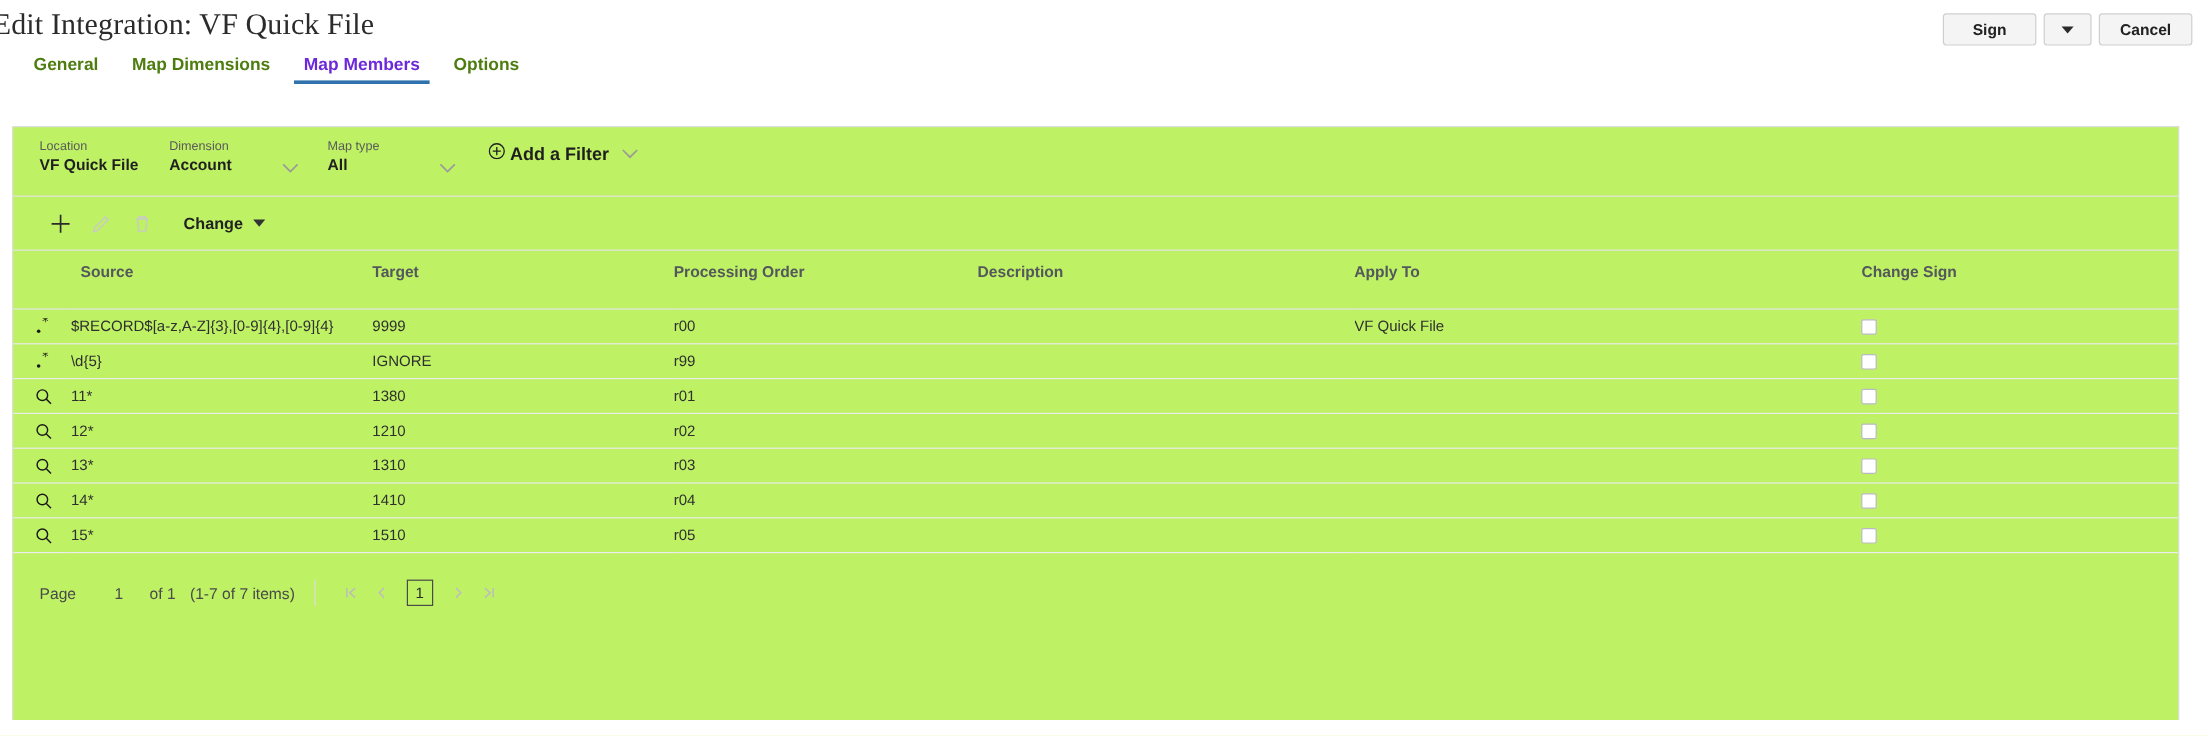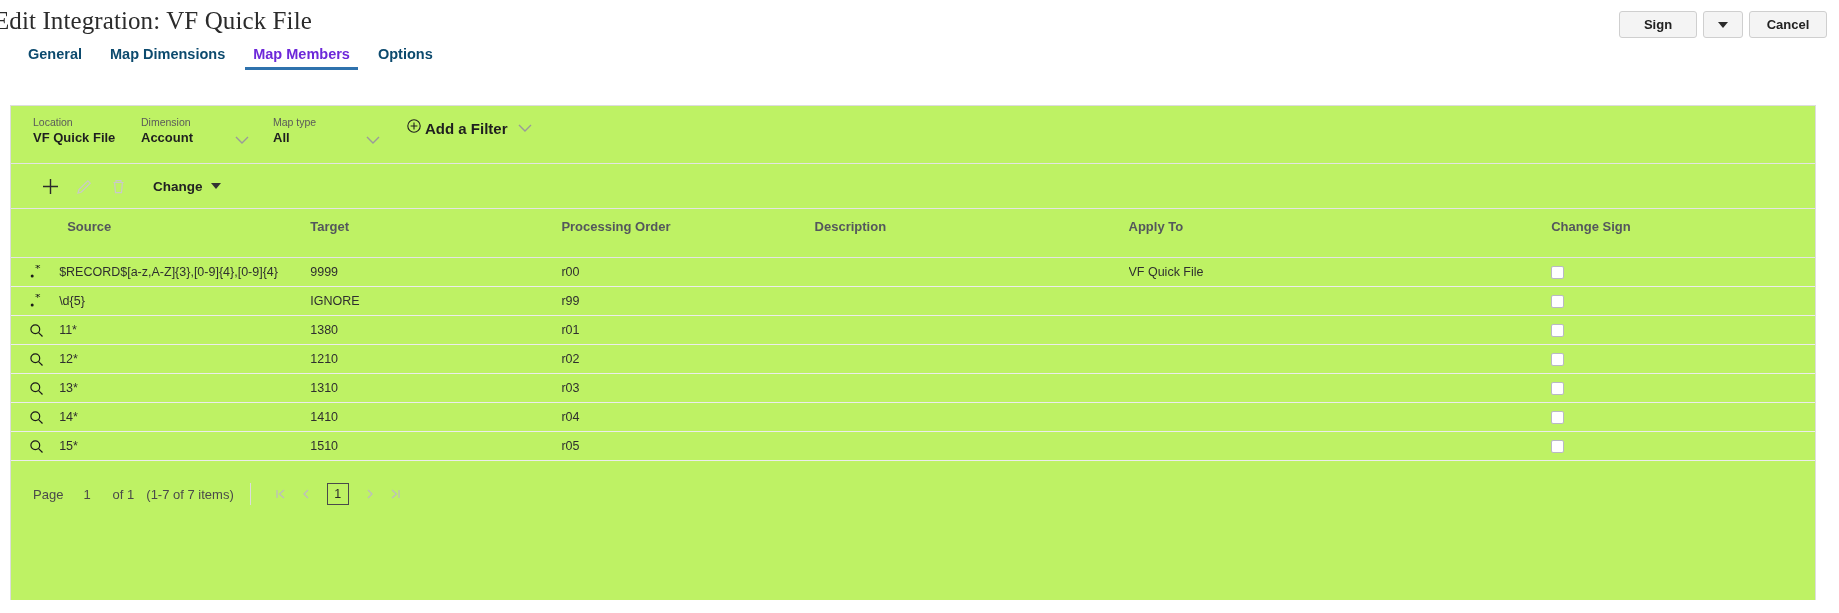--- a/index.html
+++ b/index.html
@@ -78,21 +78,21 @@
     height: 32px;
     display: flex;
     align-items: flex-start;
     padding-left: 14px;
     box-sizing: border-box;
   }
   .tab {
     position: relative;
     font-size: 14.5px;
     font-weight: bold;
-    color: #0c4a6e;
+    color: #4d7c0f;
     padding: 2px 14px 8px 14px;
     cursor: pointer;
     white-space: nowrap;
     font-family: "Liberation Sans", sans-serif;
   }
   .tab.active {
     color: #6d28d9;
   }
   .tab.active::after {
     content: "";
@@ -264,21 +264,21 @@
 
   
   .pager {
     display: flex;
     align-items: center;
     padding: 22px 0 0 22px;
     font-size: 13px;
     color: #4a4a4a;
     gap: 0;
   }
-  .pg-text { margin-right: 20px; white-space: nowrap; }
+  .pg-text { margin-right: 32px; white-space: nowrap; }
   .pg-num  { margin-right: 22px; white-space: nowrap; }
   .pg-of   { margin-right: 12px; white-space: nowrap; }
   .pg-items{ white-space: nowrap; }
   .pg-sep {
     width: 1px;
     height: 22px;
     background: #dcdcdc;
     margin: 0 16px 0 16px;
   }
   .pg-btn {

